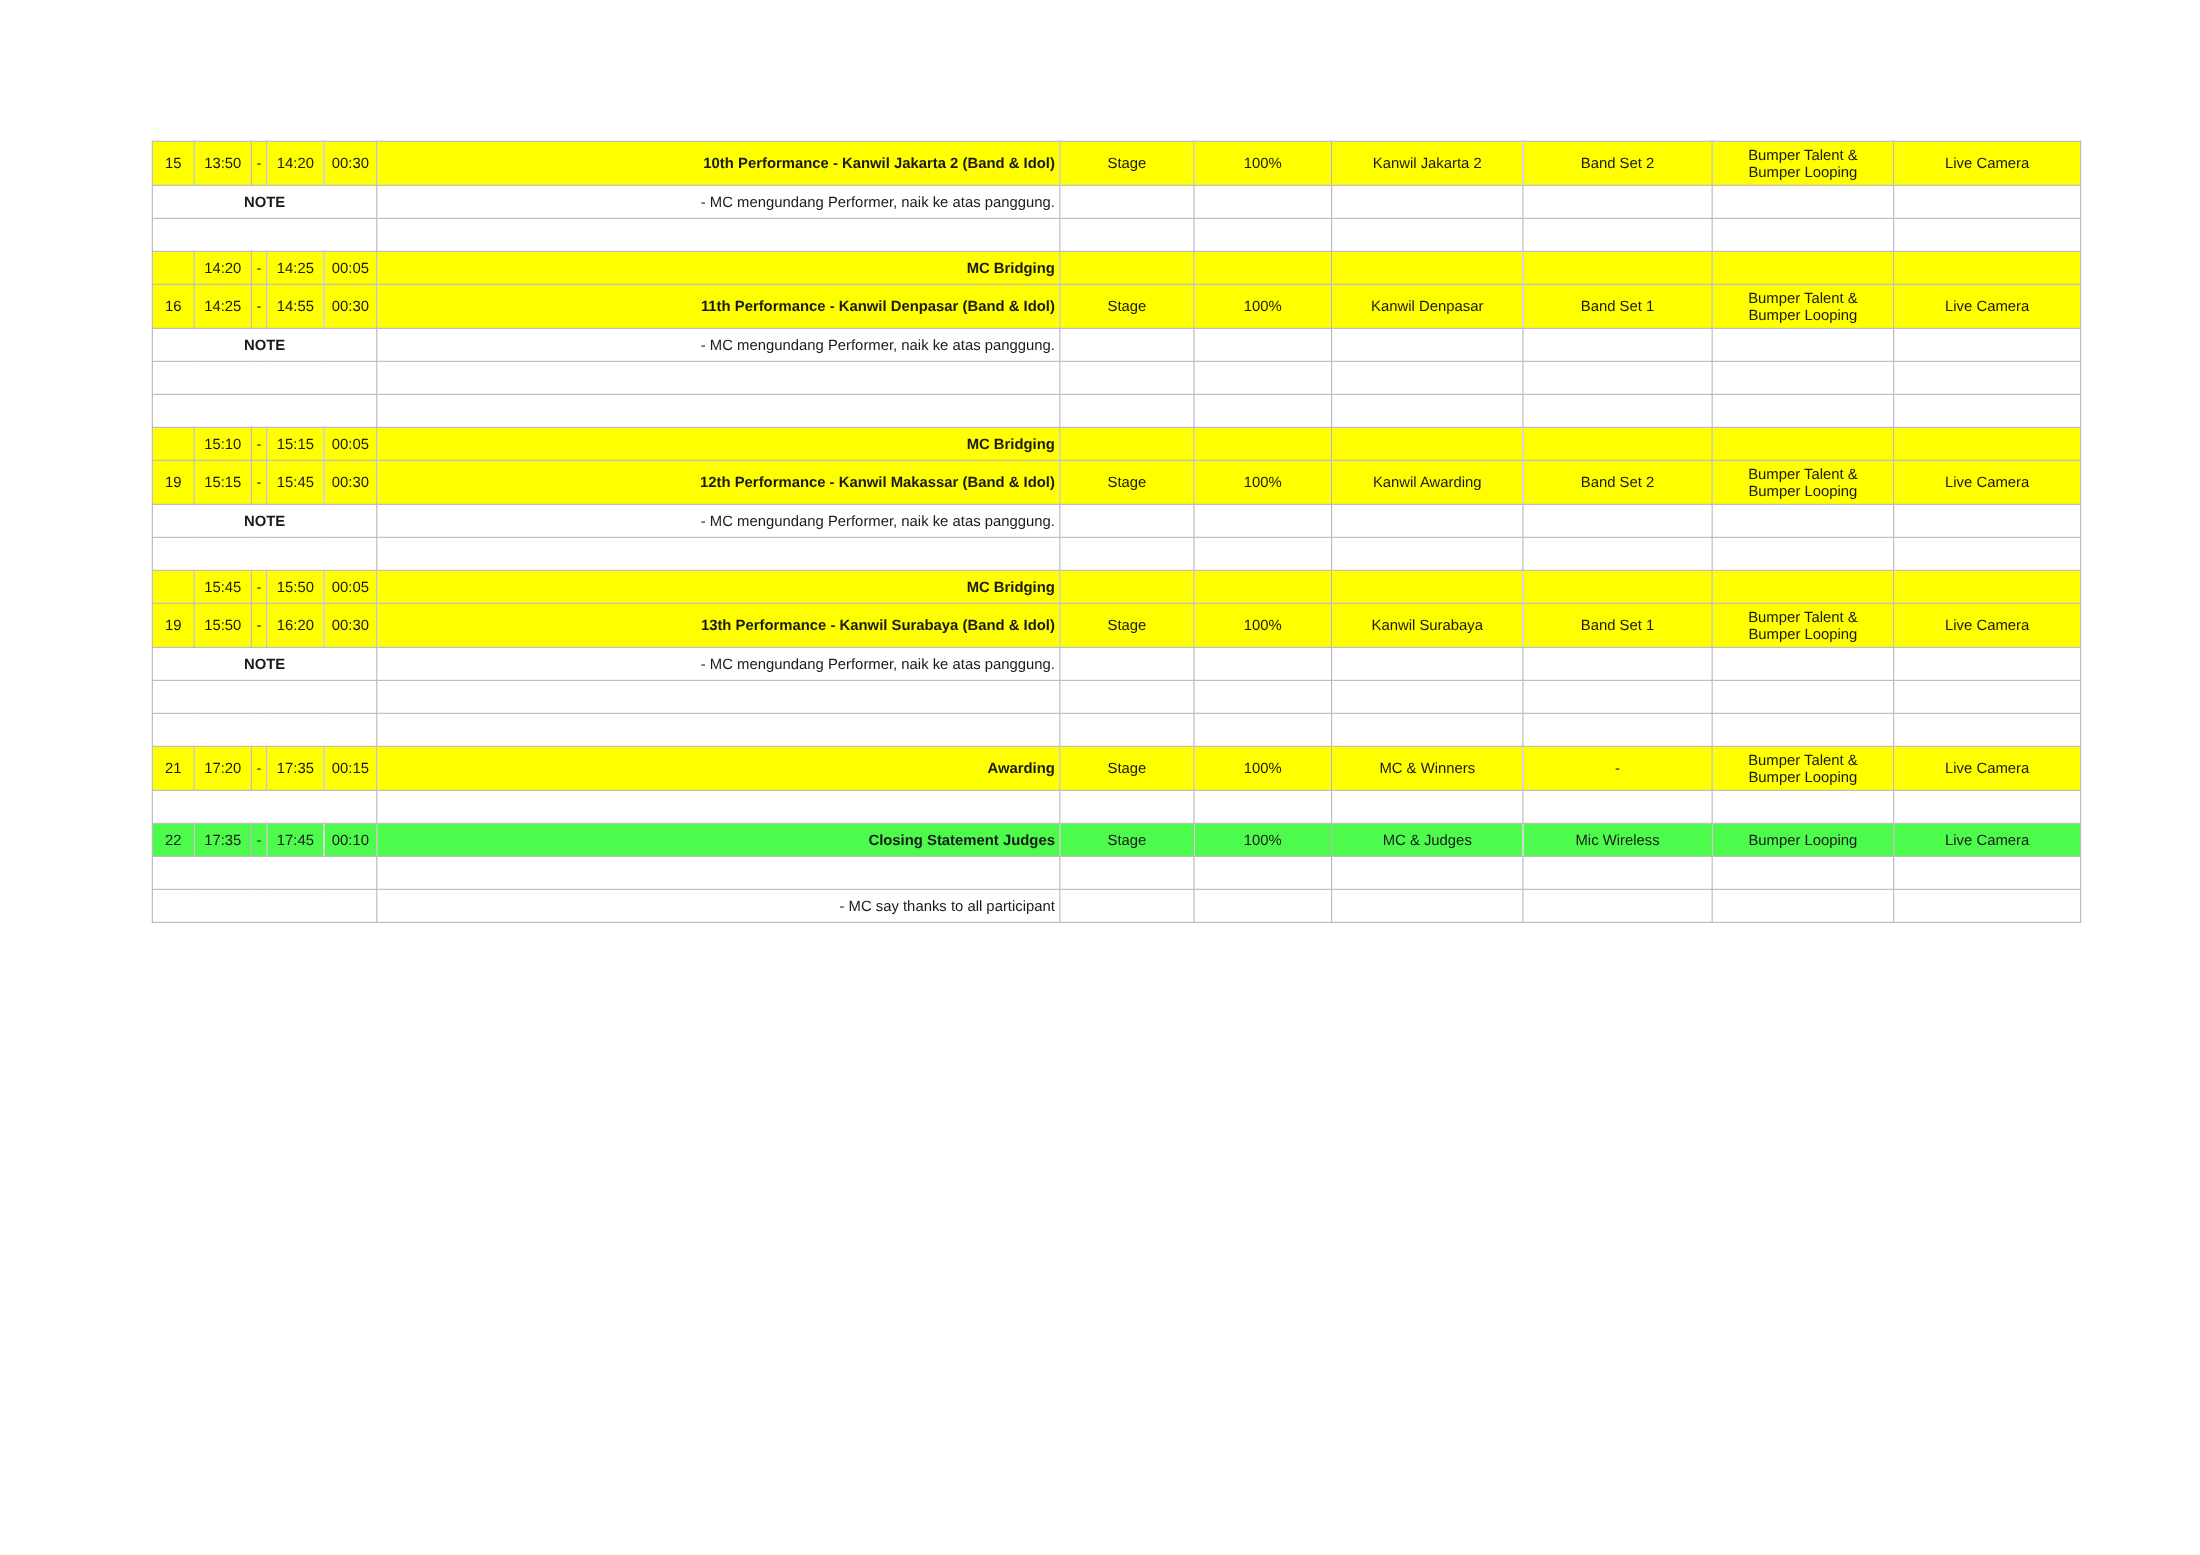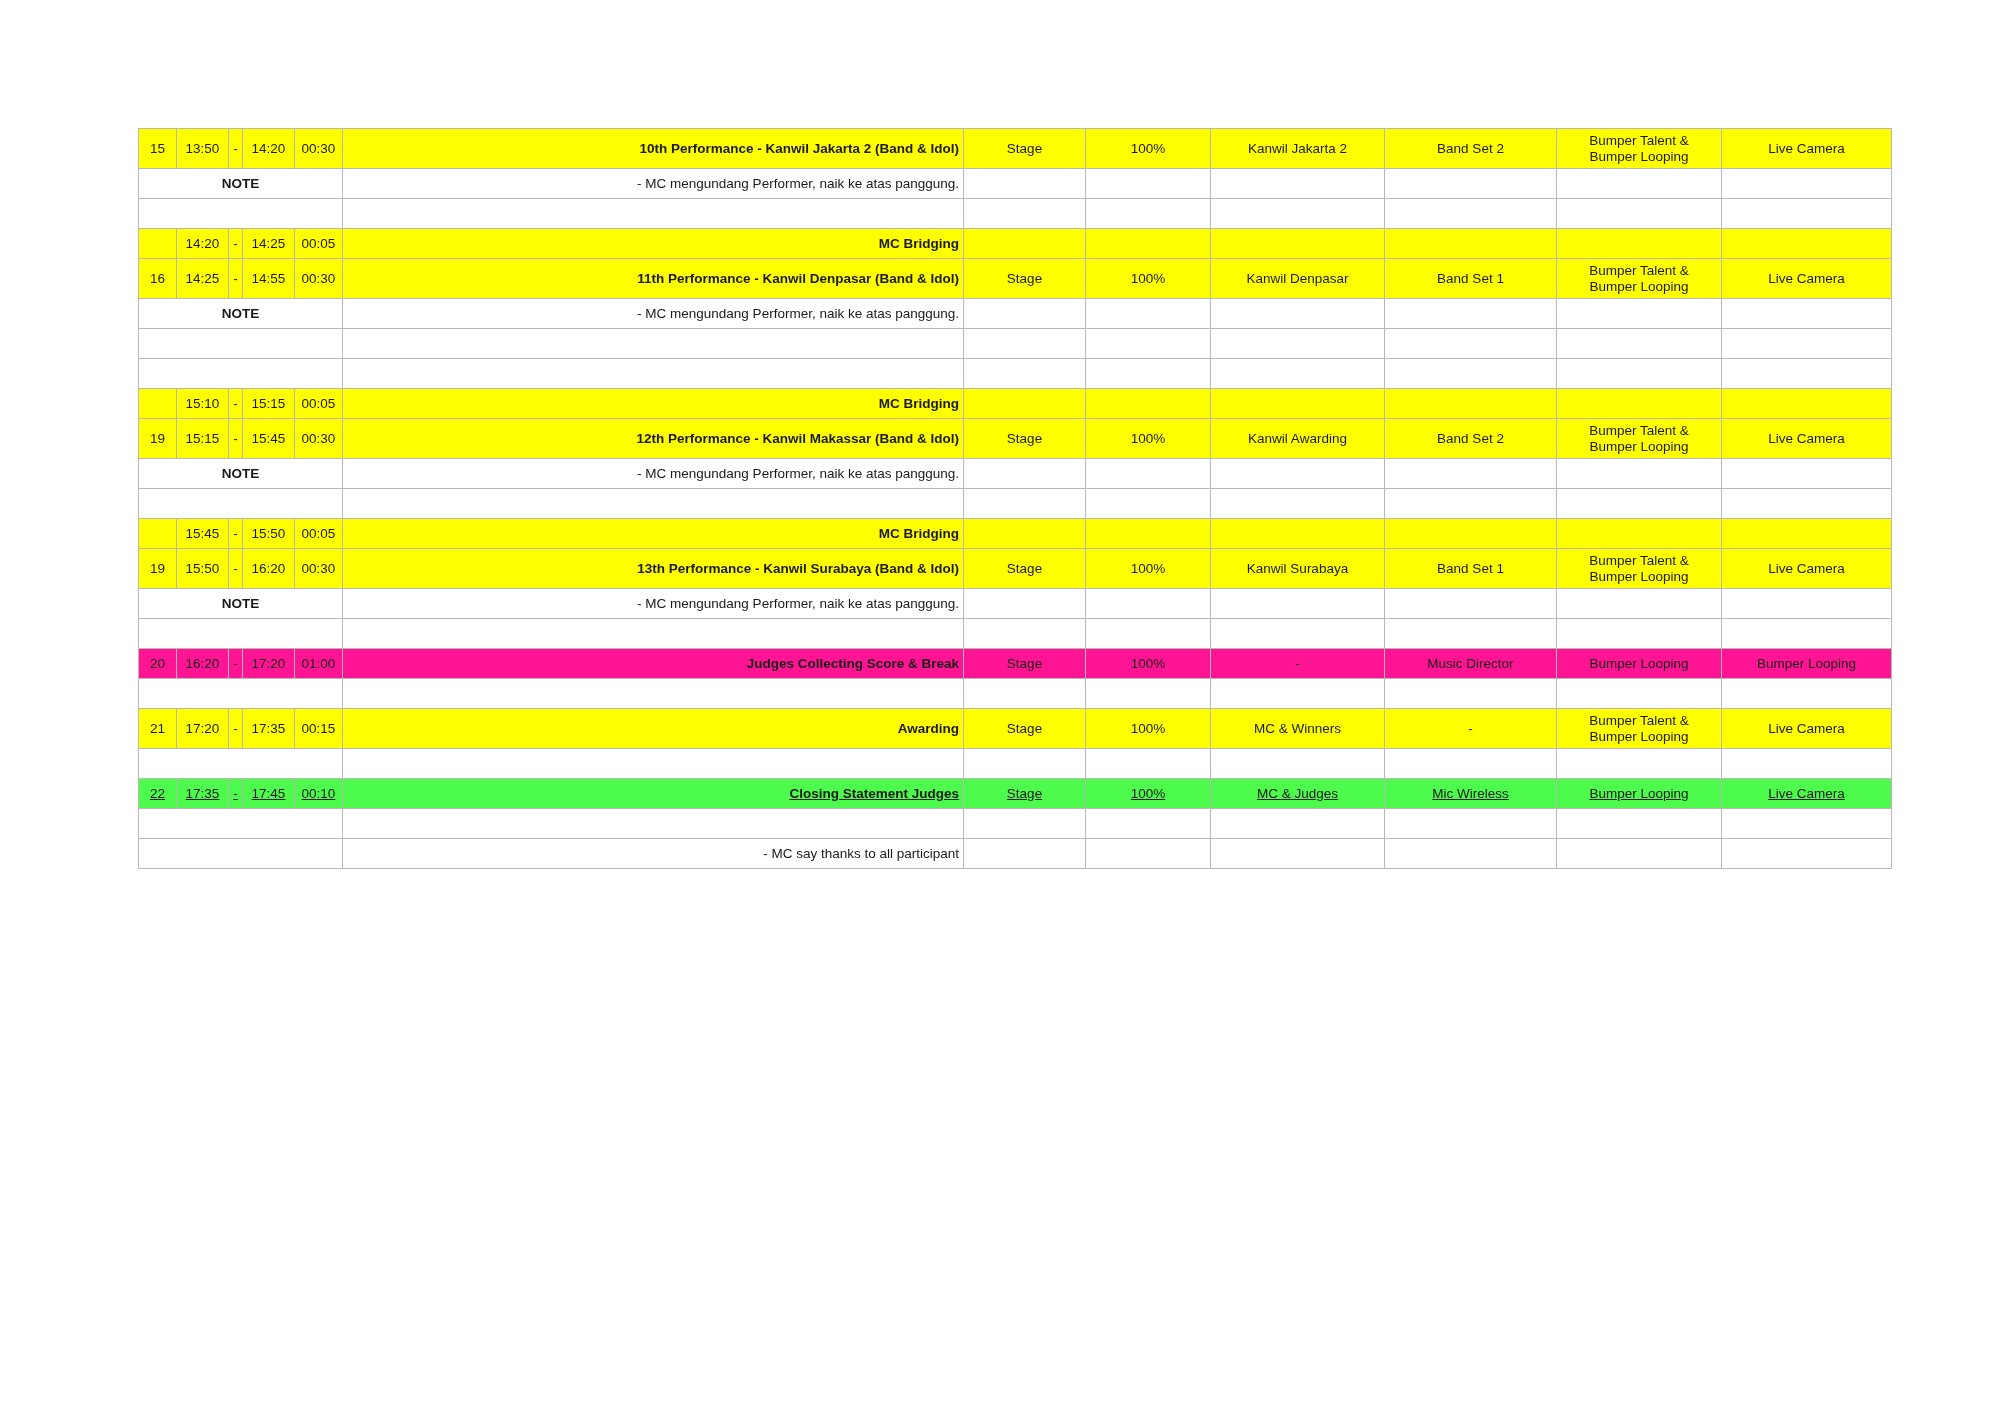--- a/index.html
+++ b/index.html
@@ -51,21 +51,21 @@
 
   td.no, td.start, td.end, td.dur { text-align: center; }
   td.dash { text-align: center; padding: 0; }
   td.desc { text-align: right; padding-left: 8px; }
   td.ctr  { text-align: center; }
   td.note-label { text-align: center; font-weight: bold; }
 
   
   tr.yellow td { background: #ffff00; }
   tr.pink td { background: #ff1493; }
-  tr.green td { background: #4dfb4d; text-decoration: underline; }
+  tr.green td { background: #4dfb4d; }
   tr.white td { background: #ffffff; }
 
   
   tr.yellow td.desc, tr.pink td.desc, tr.green td.desc { font-weight: bold; }
   tr.yellow td.ctr, tr.pink td.ctr, tr.green td.ctr,
   tr.yellow td.no, tr.yellow td.start, tr.yellow td.end, tr.yellow td.dur,
   tr.pink td.no, tr.pink td.start, tr.pink td.end, tr.pink td.dur,
   tr.green td.no, tr.green td.start, tr.green td.end, tr.green td.dur { font-weight: normal; }
 
   tr.spacer td { height: 30px; background: #ffffff; }
@@ -273,34 +273,20 @@
         <tr class="white spacer">
           <td colspan="5" class="empty"></td>
           <td class="empty"></td>
           <td class="empty"></td>
           <td class="empty"></td>
           <td class="empty"></td>
           <td class="empty"></td>
           <td class="empty"></td>
           <td class="empty"></td>
         </tr>
-        <tr class="pink">
-          <td class="no">20</td>
-          <td class="start">16:20</td>
-          <td class="dash">-</td>
-          <td class="end">17:20</td>
-          <td class="dur">01:00</td>
-          <td class="desc">Judges Collecting Score &amp; Break</td>
-          <td class="ctr">Stage</td>
-          <td class="ctr">100%</td>
-          <td class="ctr">-</td>
-          <td class="ctr">Music Director</td>
-          <td class="ctr">Bumper Looping</td>
-          <td class="ctr">Bumper Looping</td>
-        </tr>
         <tr class="white spacer">
           <td colspan="5" class="empty"></td>
           <td class="empty"></td>
           <td class="empty"></td>
           <td class="empty"></td>
           <td class="empty"></td>
           <td class="empty"></td>
           <td class="empty"></td>
           <td class="empty"></td>
         </tr>

